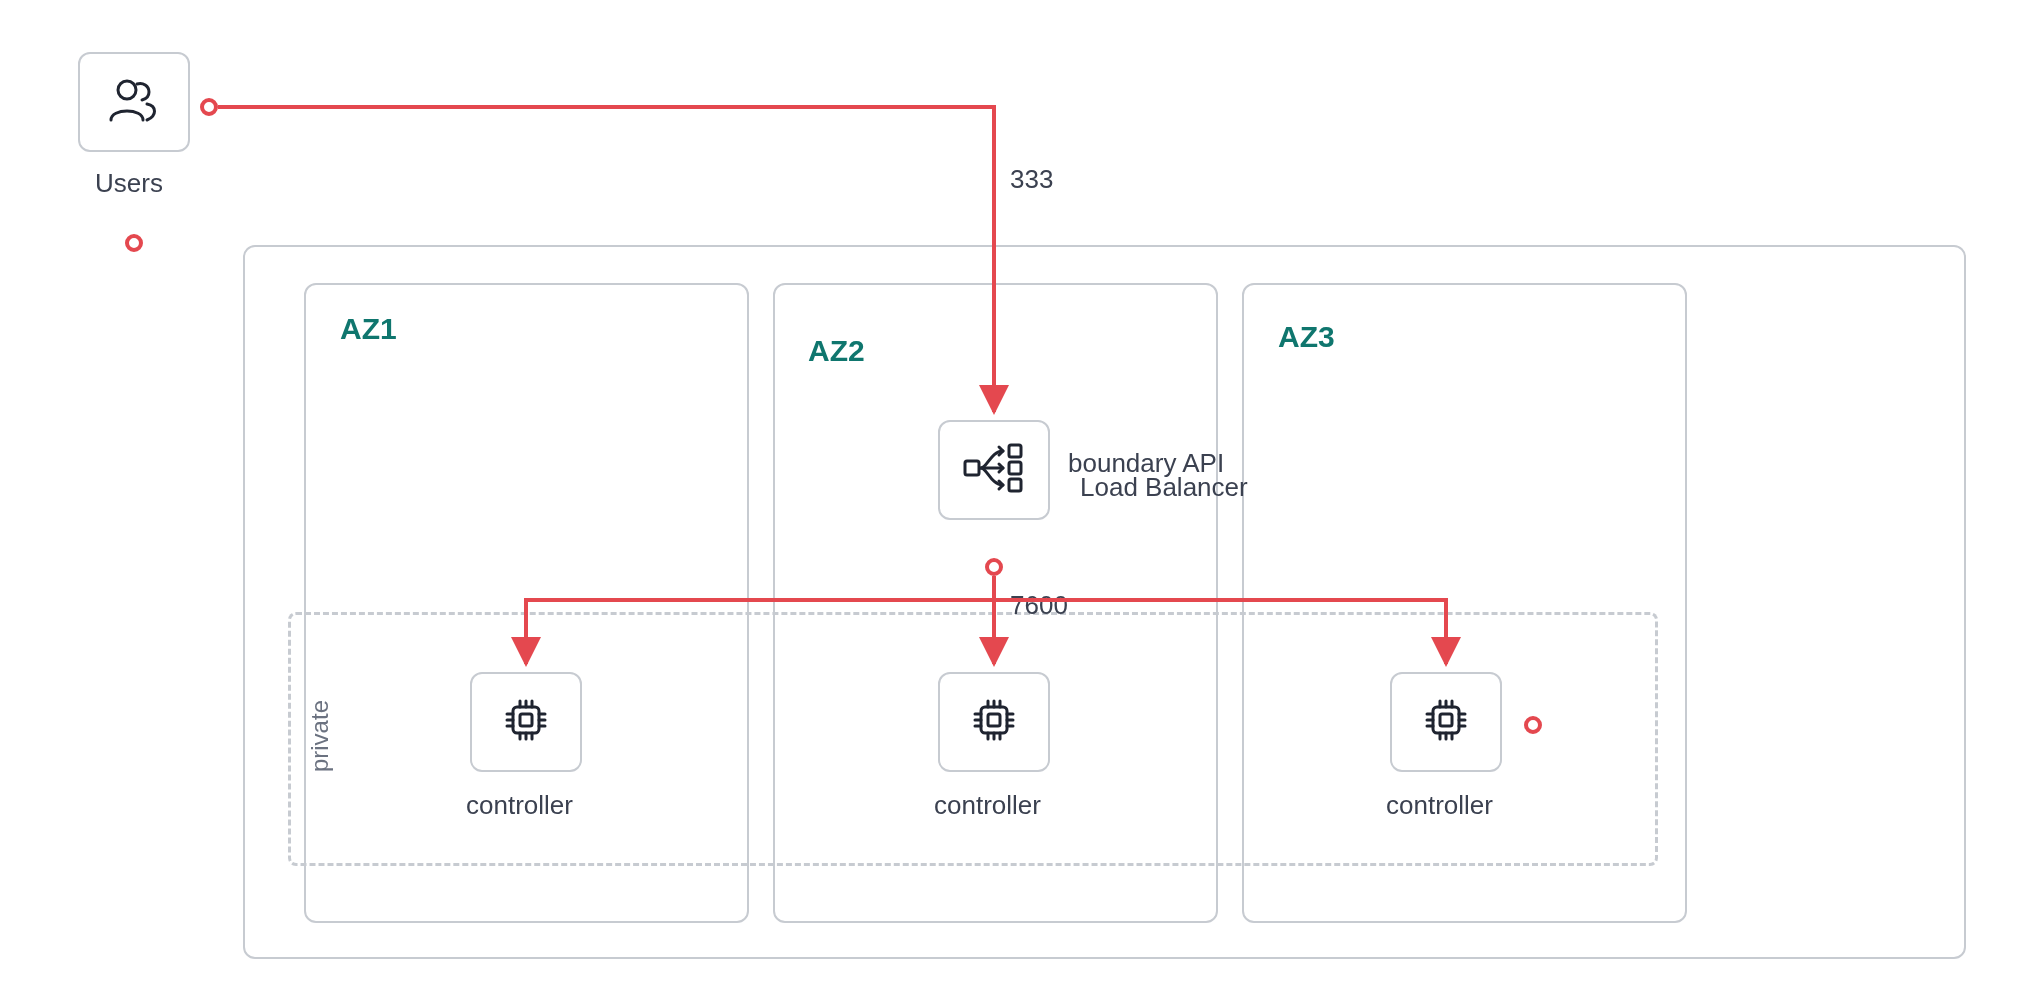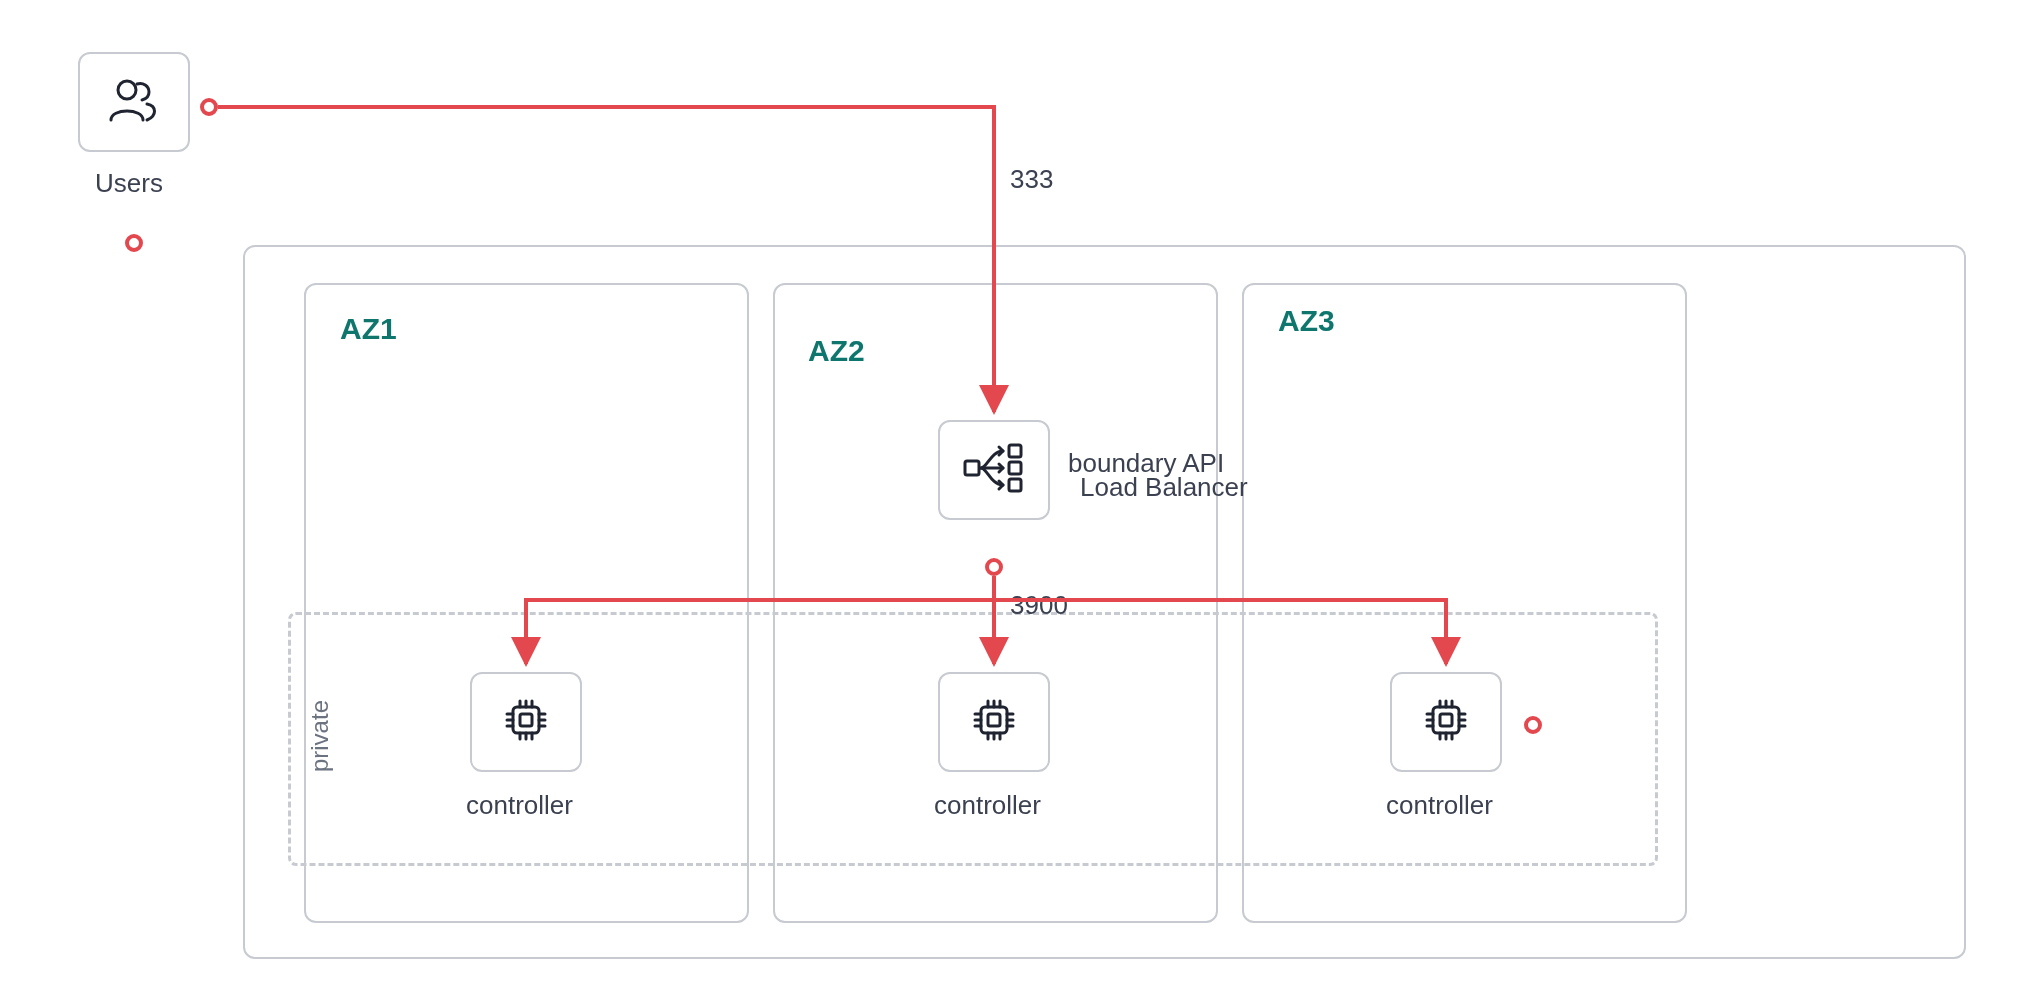--- a/index.html
+++ b/index.html
@@ -81,21 +81,21 @@
 
   <div class="box" style="left:243px; top:245px; width:1723px; height:714px; background:transparent;"></div>
 
   <div class="box" style="left:304px; top:283px; width:445px; height:640px; background:transparent;"></div>
   <div class="label az-title" style="left:340px; top:312px;">AZ1</div>
 
   <div class="box" style="left:773px; top:283px; width:445px; height:640px; background:transparent;"></div>
   <div class="label az-title" style="left:808px; top:312px;margin-top:22px;">AZ2</div>
 
   <div class="box" style="left:1242px; top:283px; width:445px; height:640px; background:transparent;"></div>
-  <div class="label az-title" style="left:1278px; top:304px;">AZ3</div>
+  <div class="label az-title" style="left:1278px; top:320px;">AZ3</div>
 
   <div class="box" style="left:938px; top:420px; width:112px; height:100px; display:flex; align-items:center; justify-content:center;">
     <span>
       <svg width="62" height="50" viewBox="0 0 62 50" fill="none" stroke="#1f2430" stroke-width="3" stroke-linecap="round" stroke-linejoin="round">
         <rect x="2" y="18" width="14" height="14" rx="2"></rect>
         <rect x="46" y="2" width="12" height="12" rx="2"></rect>
         <rect x="46" y="19" width="12" height="12" rx="2"></rect>
         <rect x="46" y="36" width="12" height="12" rx="2"></rect>
         <path d="M18 25 L40 25"></path>
         <path d="M36 21 L40 25 L36 29"></path>
@@ -150,21 +150,21 @@
         <path d="M10 17 H4 M10 23 H4 M10 29 H4"></path>
         <path d="M36 17 H42 M36 23 H42 M36 29 H42"></path>
       </svg>
     </span>
   </div>
   <div class="label" style="left:1386px; top:790px;">controller</div>
 
   <div class="dot" style="left:1524px; top:716px;"></div>
 
   <div class="label" style="left:1010px; top:164px;">333</div>
-  <div class="label" style="left:1010px; top:590px;">3900</div>
+  <div class="label" style="left:1010px; top:590px;">7600</div>
 
   <div class="dot" style="left:200px; top:98px;"></div>
   <div class="dot" style="left:985px; top:558px;"></div>
 
   <svg class="overlay" width="2026" height="986">
     <defs>
       <marker id="arrow" viewBox="0 0 12 12" refX="10" refY="6" markerWidth="9" markerHeight="9" orient="auto-start-reverse">
         <path d="M1 1 L11 6 L1 11 Z" fill="#e4484f"></path>
       </marker>
     </defs>

